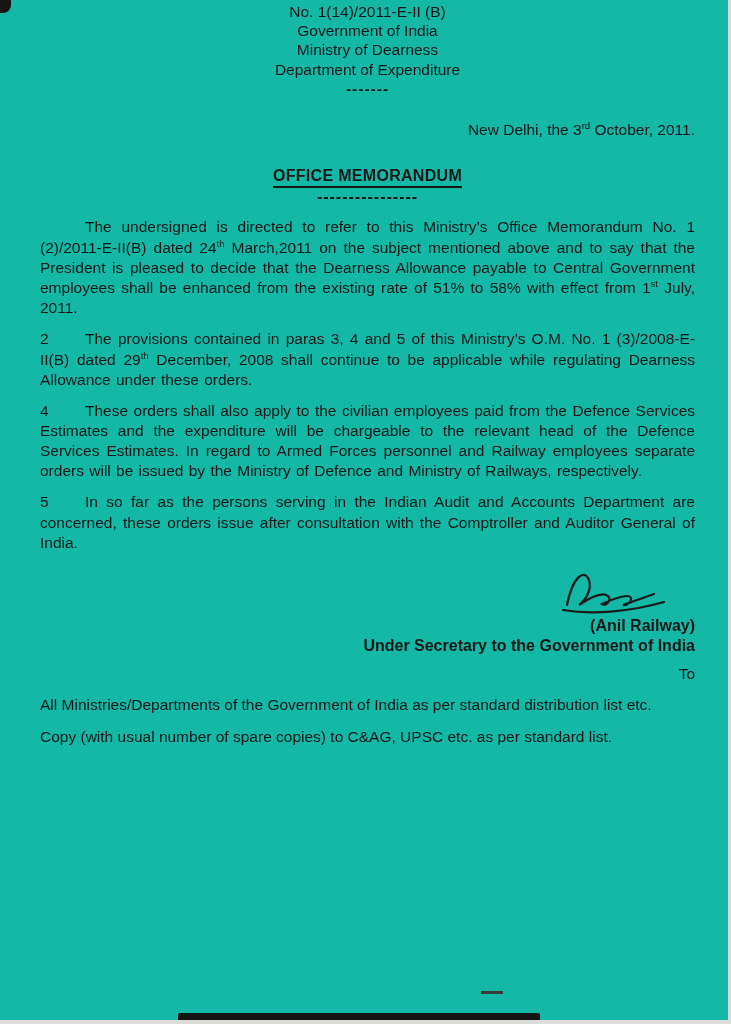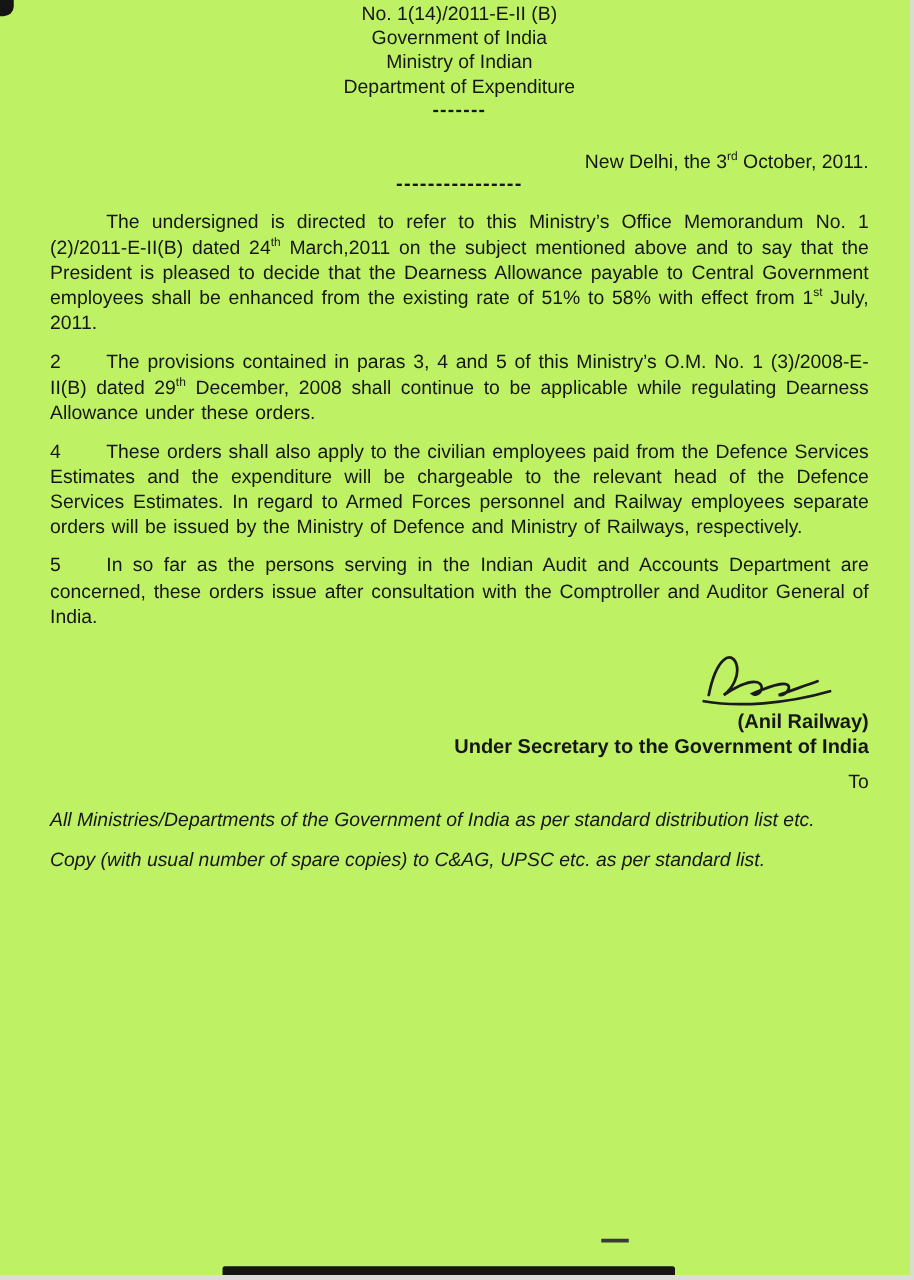--- a/index.html
+++ b/index.html
@@ -1,20 +1,20 @@
 <!DOCTYPE html>
 <html><head>
 <meta charset="utf-8">
 <style>
   html,body{margin:0;padding:0;background:#e9e9e9;}
   .page{
     position:relative;
     width:731px;height:1024px;
     margin:0 auto;
-    background:#bef264;
+    background:#14b8a6;
     font-family:"Liberation Sans",sans-serif;
     color:#161616;
     box-sizing:border-box;
     padding:2px 36px 0 40px;
     overflow:hidden;
   }
   .center{text-align:center;}
   .letterhead{font-size:15.5px;line-height:1.24;}
   .lh-divider{letter-spacing:1px;font-weight:bold;}
   .dateline{text-align:right;margin-top:22px;font-size:15.5px;}
@@ -29,44 +29,47 @@
   .subject-text{flex:1;text-align:justify;}
   .subject-divider{text-align:center;font-weight:bold;letter-spacing:1px;margin-top:0;}
   .para{margin:11px 0 0 0;text-align:justify;font-size:15.5px;line-height:1.3;word-spacing:1px;}
   .para-num{display:inline-block;width:45px;}
   sup{font-size:.62em;}
   .sig-block{margin-top:14px;text-align:right;}
   .sig-scribble{margin-right:26px;}
   .sig-name{font-weight:bold;font-size:16px;margin-top:-4px;}
   .sig-title{font-weight:bold;font-size:16px;margin-top:2px;}
   .to-label{margin-top:10px;font-size:15.5px;text-align:right;}
-  .dist{margin:12px 0 0 0;text-align:justify;font-size:15.5px;line-height:1.32;font-style:italic;}
+  .dist{margin:12px 0 0 0;text-align:justify;font-size:15.5px;line-height:1.32;}
   
   .artifact{position:absolute;background:#151515;}
   .artifact-corner{left:0;top:0;width:11px;height:13px;border-bottom-right-radius:8px;}
   .artifact-dash{left:481px;top:991px;width:22px;height:3px;background:#3a3a3a;}
   .artifact-bottom-bar{left:178px;top:1013px;width:362px;height:11px;border-radius:2px;}
   .edge-right{position:absolute;right:0;top:0;width:3px;height:1024px;background:#d9d9d6;}
   .edge-bottom{position:absolute;left:0;top:1020px;width:731px;height:4px;background:#dcdcd9;}
 </style>
 </head>
 <body>
 
 <div class="page">
 
   <header class="letterhead">
     <div class="center">No. 1(14)/2011-E-II (B)</div>
     <div class="center">Government of India</div>
-    <div class="center">Ministry of Indian</div>
+    <div class="center">Ministry of Dearness</div>
     <div class="center">Department of Expenditure</div>
     <div class="center lh-divider">-------</div>
   </header>
 
   <div class="dateline"><span>New Delhi, the 3</span><sup>rd</sup><span>  October, 2011.</span></div>
 
+  <div class="title-wrap">
+    <span class="memo-title">OFFICE MEMORANDUM</span>
+  </div>
 
 
   <div class="subject-divider">----------------</div>
 
   <p class="para">
     <span class="para-num"></span><span><span>The undersigned is directed to refer to this Ministry’s Office Memorandum No. 1 (2)/2011-E-II(B) dated 24</span><sup>th</sup><span> March,2011 on the subject mentioned above and to say that the President is pleased to decide that the Dearness Allowance payable to Central Government employees shall be enhanced from the existing rate of 51% to 58% with effect from 1</span><sup>st</sup><span> July, 2011.</span></span>
   </p>
 
   <p class="para">
     <span class="para-num">2</span><span><span>The provisions contained in paras 3, 4 and 5 of this Ministry’s O.M. No. 1 (3)/2008-E-II(B) dated 29</span><sup>th</sup><span> December, 2008 shall continue to be applicable while regulating Dearness Allowance under these orders.</span></span>

